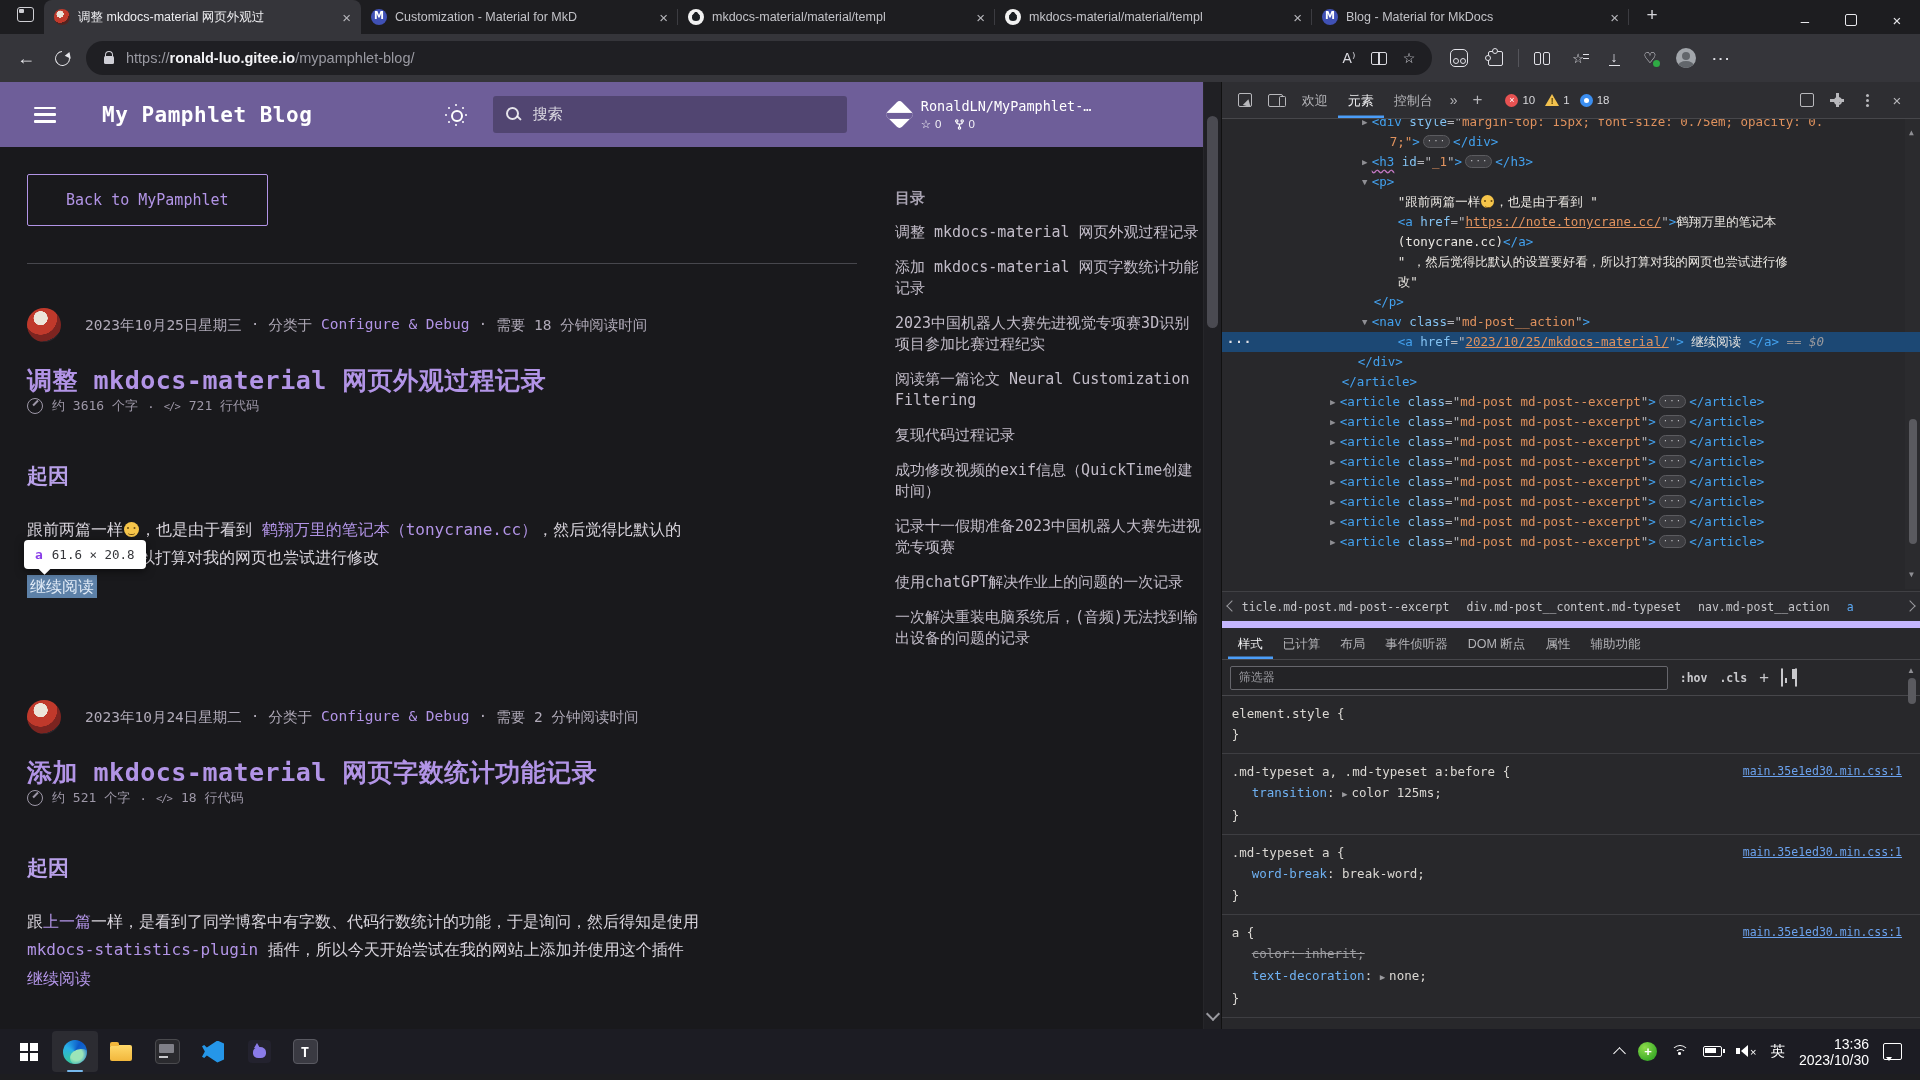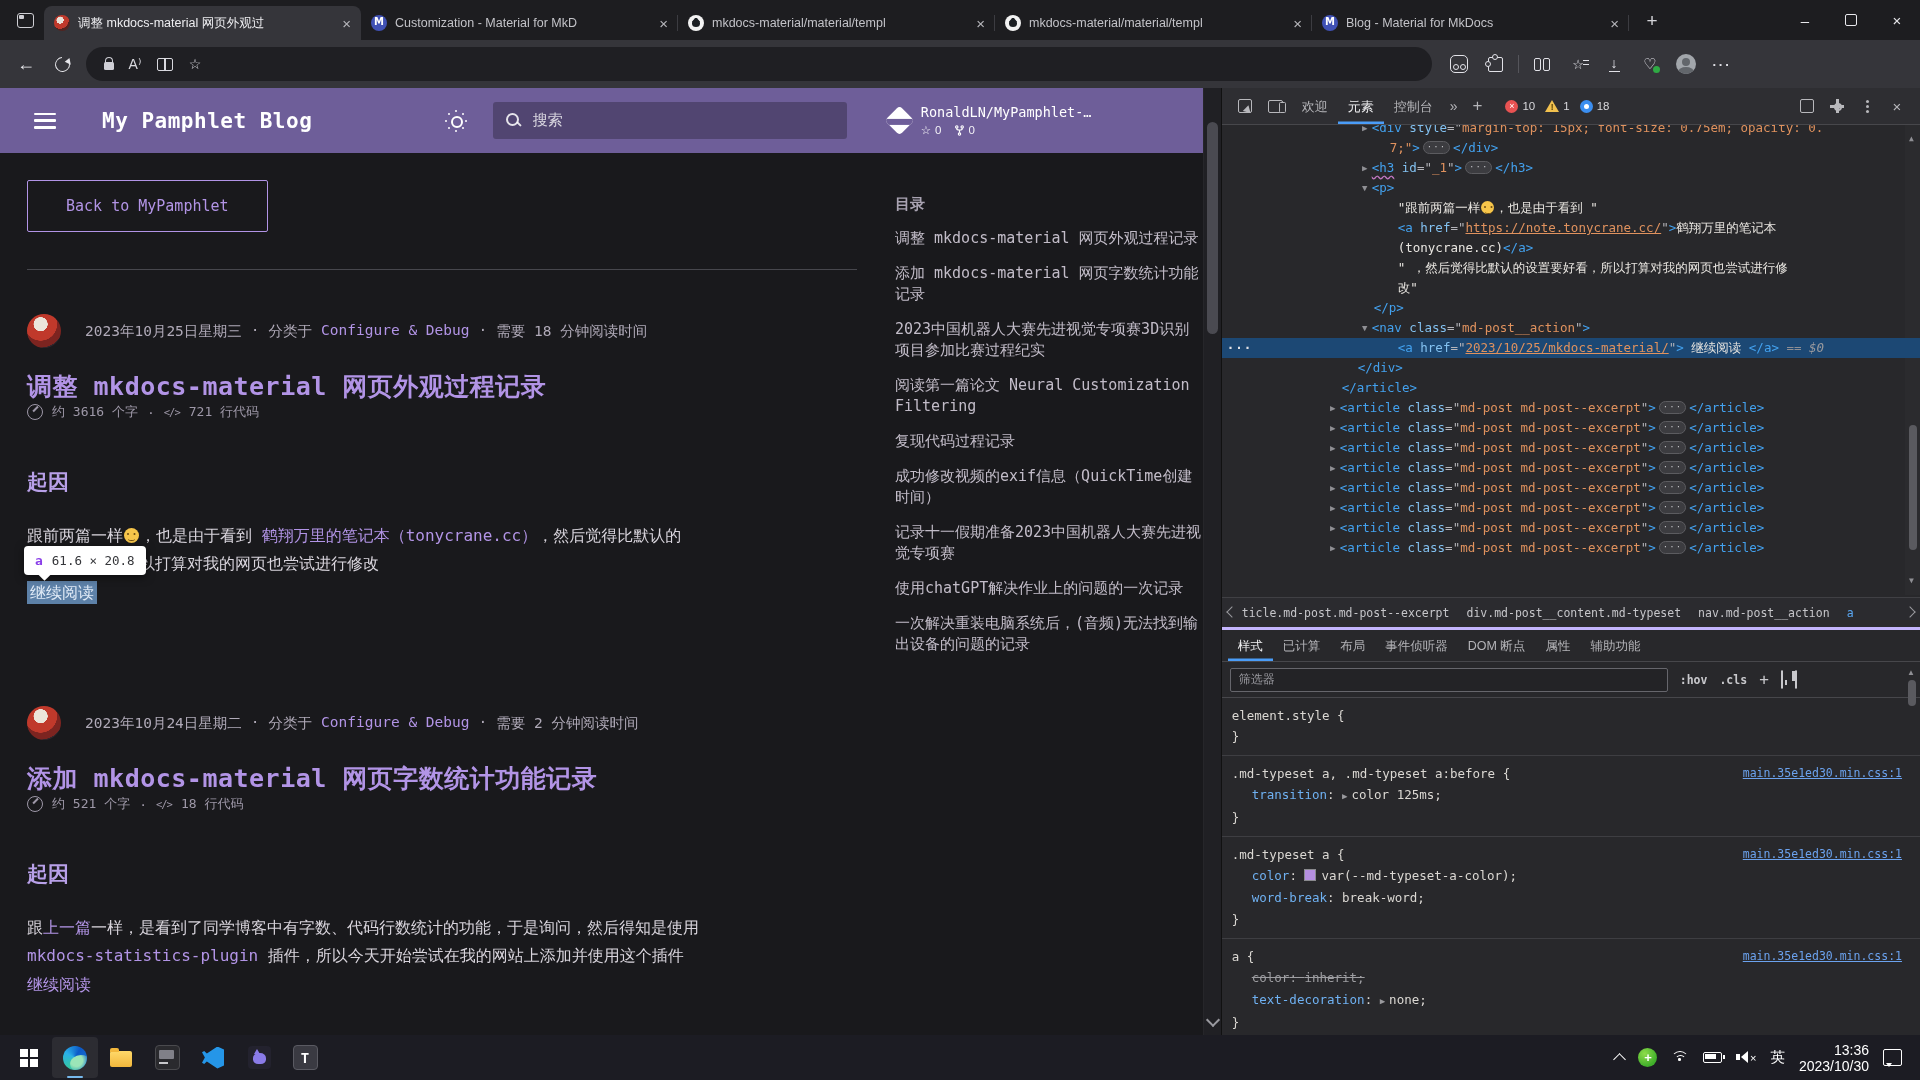--- a/index.html
+++ b/index.html
@@ -1,20 +1,20 @@
 <!DOCTYPE html>
 <html><head>
 <meta charset="utf-8">
 <style>
   html,body{margin:0;padding:0}
   body{width:1920px;height:1080px;overflow:hidden;background:#000;font-family:"Liberation Sans","DejaVu Sans",sans-serif;-webkit-font-smoothing:antialiased}
   .screen{position:relative;width:1920px;height:1080px;background:#1d1d20}
 
   
-  .tabbar{height:40px;background:#1d1d20;display:flex;align-items:flex-end;padding-left:6px}
+  .tabbar{height:34px;background:#1d1d20;display:flex;align-items:flex-end;padding-left:6px}
   .tab-actions{width:30px;height:30px;margin:0 4px 5px 4px;display:flex;align-items:center;justify-content:center}
   .ic-tabsearch{width:15px;height:13px;border:1.6px solid #cfcfd4;border-radius:3px;position:relative}
   .ic-tabsearch::before{content:"";position:absolute;left:1px;top:1px;width:5px;height:4px;background:#cfcfd4;border-radius:1px}
   .tabs{display:flex;height:34px}
   .tab{width:297px;min-width:0;display:flex;align-items:center;gap:8px;padding:0 10px;border-radius:8px 8px 0 0;color:#c3c3c8;font-size:12.5px;position:relative}
   .tab.active{background:#35353a;color:#ededf0}
   .tab:not(.active)::after{content:"";position:absolute;right:0;top:9px;bottom:9px;width:1px;background:#3c3c41}
   .tab-title{flex:1;white-space:nowrap;overflow:hidden;-webkit-mask-image:linear-gradient(90deg,#000 82%,transparent);mask-image:linear-gradient(90deg,#000 82%,transparent)}
   .tab-close{flex:0 0 auto;font-size:15px;color:#b6b6bb;line-height:1}
   .fav{flex:0 0 auto;width:16px;height:16px;border-radius:50%;position:relative}
@@ -166,21 +166,21 @@
   .c-vl{color:#e0925e;text-decoration:underline}
   .c-s{color:#e8e5e0}
   .c-g{color:#8f8f94}
   .c-gi{color:#9a9a9e;font-style:italic}
   .dt-pill{display:inline-block;background:#3c3c40;border:1px solid #5c5c60;border-radius:7px;padding:0 3px;font-size:9px;line-height:11px;color:#c0c0c4;margin:0 3px;letter-spacing:1px;vertical-align:2px}
   .dom-sb{position:absolute;right:0;top:0;width:15px;height:470px;background:#2b2b2e}
   .dom-sb .up{position:absolute;top:4px;left:4px;font-size:8px;color:#8f8f94}
   .dom-sb .dn{position:absolute;bottom:4px;left:4px;font-size:8px;color:#8f8f94}
   .dom-sb .th{position:absolute;left:3.5px;top:300px;width:8px;height:125px;background:#5a5a5f;border-radius:4px}
 
-  .dt-crumbs{height:29px;background:#2b2b2f;border-top:1px solid #404044;border-bottom:3px solid #c4b5fd;display:flex;align-items:center;gap:17px;padding:0 20px;font-family:"DejaVu Sans Mono",monospace;font-size:11.5px;color:#c6c6ca;position:relative;flex:0 0 auto;white-space:nowrap;overflow:hidden}
+  .dt-crumbs{height:29px;background:#2b2b2f;border-top:1px solid #404044;border-bottom:7px solid #c4b5fd;display:flex;align-items:center;gap:17px;padding:0 20px;font-family:"DejaVu Sans Mono",monospace;font-size:11.5px;color:#c6c6ca;position:relative;flex:0 0 auto;white-space:nowrap;overflow:hidden}
   .crumb.sel{color:#5aa7f2}
   .cr-arrow{position:absolute;top:10px;width:7px;height:7px;border-right:1.6px solid #9a9a9e;border-bottom:1.6px solid #9a9a9e}
   .cr-arrow.l{left:6px;transform:rotate(135deg)}
   .cr-arrow.r{right:6px;transform:rotate(-45deg)}
 
   .dt-stabs{height:31px;border-bottom:1px solid #47474b;display:flex;align-items:center;padding:0 6px;font-size:12.5px;color:#b4b4b8;flex:0 0 auto}
   .dt-stab{padding:0 10px;line-height:30px;white-space:nowrap}
   .dt-stab.active{color:#f0f0f2;box-shadow:inset 0 -2.5px 0 #4b9df8}
 
   .dt-filter{height:35px;display:flex;align-items:center;gap:12px;padding:0 8px;border-bottom:1px solid #47474b;flex:0 0 auto;position:relative}
@@ -294,20 +294,21 @@
     </div>
   </div>
 
   <div class="toolbar">
     <div class="nav-ic">←</div>
     <div class="nav-ic">
         <span class="ic-refresh"></span>
       </div>
     <div class="addr">
       <span class="ic-lock"></span>
+      <span class="url"><span>https://</span><b>ronald-luo.gitee.io</b><span>/mypamphlet-blog/</span></span>
       <span class="addr-ic">A⁾</span>
       <span class="addr-ic">
           <span class="ic-reader"></span>
         </span>
       <span class="addr-ic">☆</span>
     </div>
     <div class="tool-right">
       <span class="tr-ic">
           <span class="ic-discover"></span>
         </span>
@@ -585,21 +586,20 @@
               <span class="src">main.35e1ed30.min.css:1</span>
             </div>
             <div class="decl"><span class="c-prop">transition</span><span class="c-colon">: </span><span class="tri">▶</span><span class="c-val">color 125ms;</span></div>
             <div class="close-brace">}</div>
           </div>
           <div class="rule">
             <div class="sel-line">
               <span class="sel-text">.md-typeset a {</span>
               <span class="src">main.35e1ed30.min.css:1</span>
             </div>
-            <div class="decl"><span class="c-prop">color</span><span class="c-colon">: </span><span class="swatch" style="background: rgb(180, 142, 224);"></span><span class="c-val">var(--md-typeset-a-color);</span></div>
             <div class="decl"><span class="c-prop">word-break</span><span class="c-colon">: </span><span class="c-val">break-word;</span></div>
             <div class="close-brace">}</div>
           </div>
           <div class="rule">
             <div class="sel-line">
               <span class="sel-text">a {</span>
               <span class="src">main.35e1ed30.min.css:1</span>
             </div>
             <div class="decl struck"><span class="c-prop">color</span><span class="c-colon">: </span><span class="c-val">inherit;</span></div>
             <div class="decl"><span class="c-prop">text-decoration</span><span class="c-colon">: </span><span class="tri">▶</span><span class="c-val">none;</span></div>

